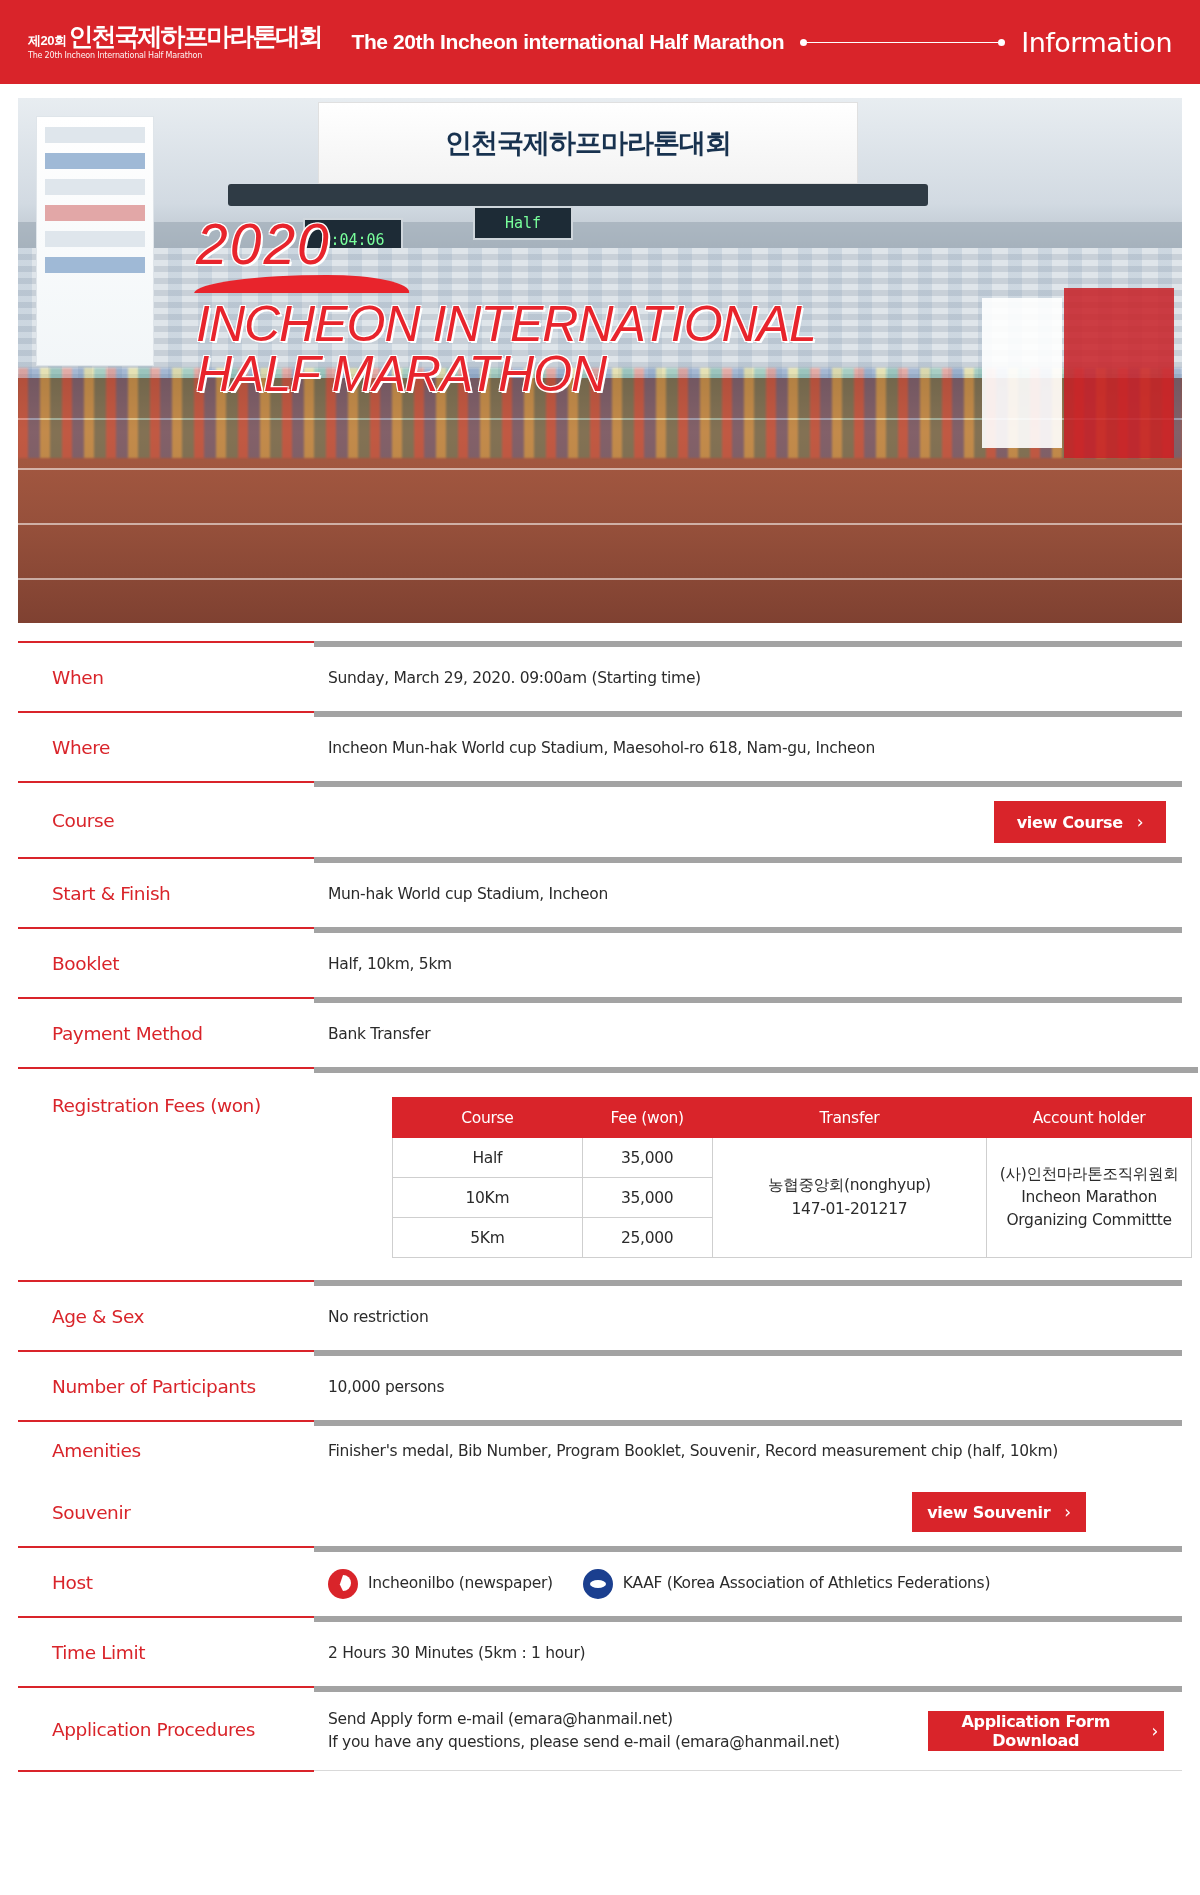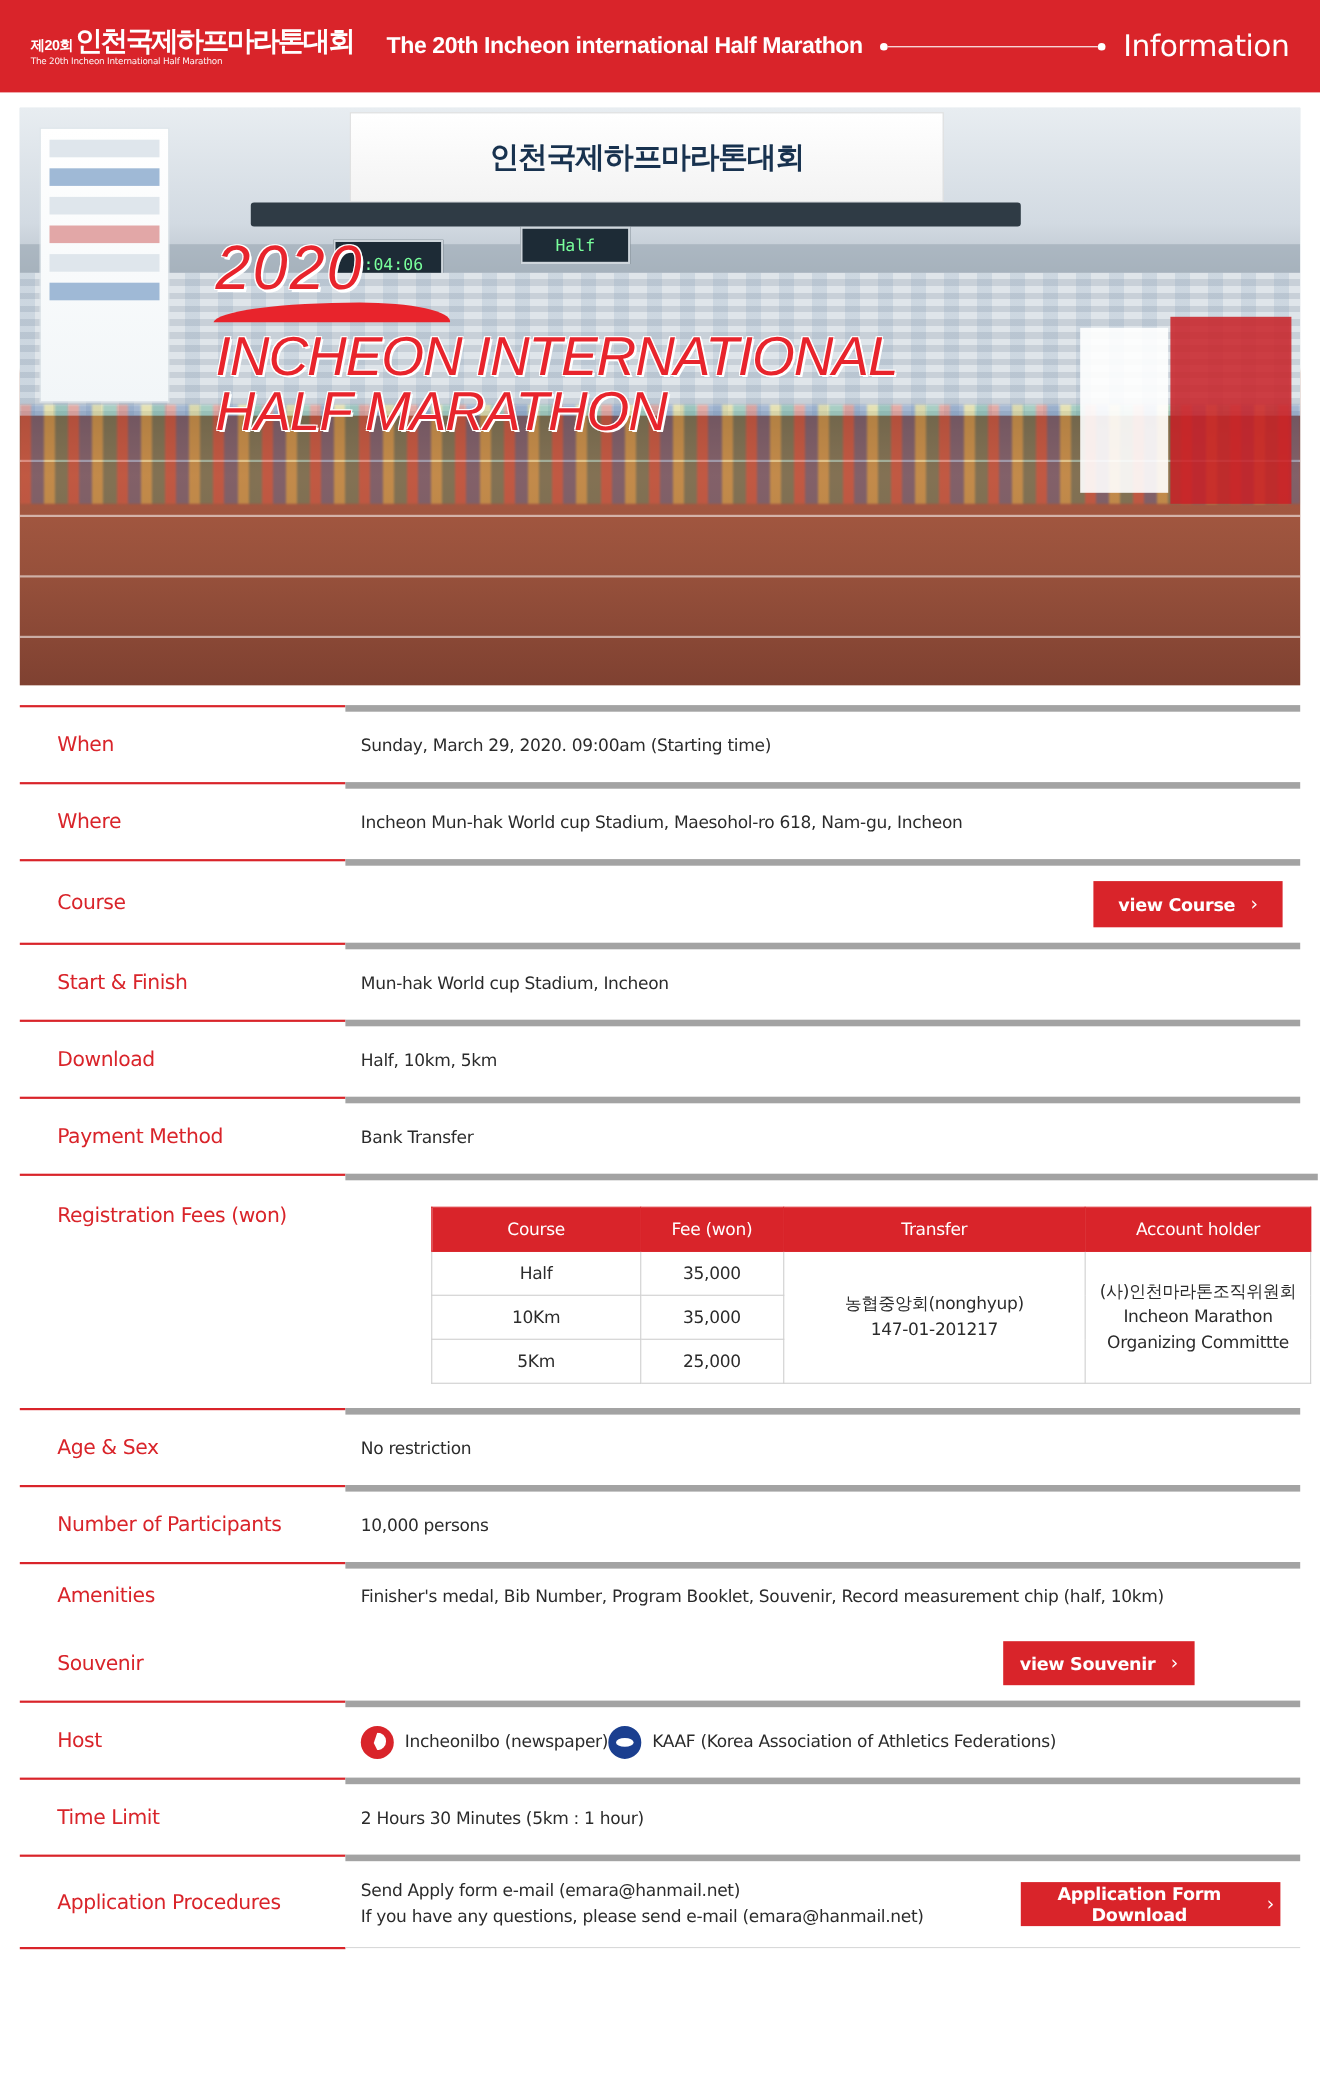--- a/index.html
+++ b/index.html
@@ -284,21 +284,21 @@
     border: 1px solid #cfcfcf;
     height: 40px;
     text-align: center;
     font-size: 15.5px;
     color: #2b2b2b;
     letter-spacing: -0.3px;
   }
   .fees td.wide { line-height: 1.5; }
 
   
-  .hosts { display: flex; align-items: center; }
+  .hosts { display: flex; align-items: center; gap: 30px; }
   .host-item { display: flex; align-items: center; gap: 10px; }
   .host-ico {
     width: 30px; height: 30px; border-radius: 50%;
     display: inline-block; position: relative; flex: 0 0 auto;
   }
   .ico-incheonilbo {
     background: #d9242a;
   }
   .ico-incheonilbo:after {
     content: ""; position: absolute; left: 7px; top: 6px;
@@ -410,21 +410,21 @@
     <div class="label-cell">
       <span class="lbl">Start &amp; Finish</span>
     </div>
     <div class="value-cell">
       <span class="txt">Mun-hak World cup Stadium, Incheon</span>
     </div>
   </div>
 
   <div class="row">
     <div class="label-cell">
-      <span class="lbl">Download</span>
+      <span class="lbl">Booklet</span>
     </div>
     <div class="value-cell">
       <span class="txt">Half, 10km, 5km</span>
     </div>
   </div>
 
   <div class="row">
     <div class="label-cell">
       <span class="lbl">Payment Method</span>
     </div>

